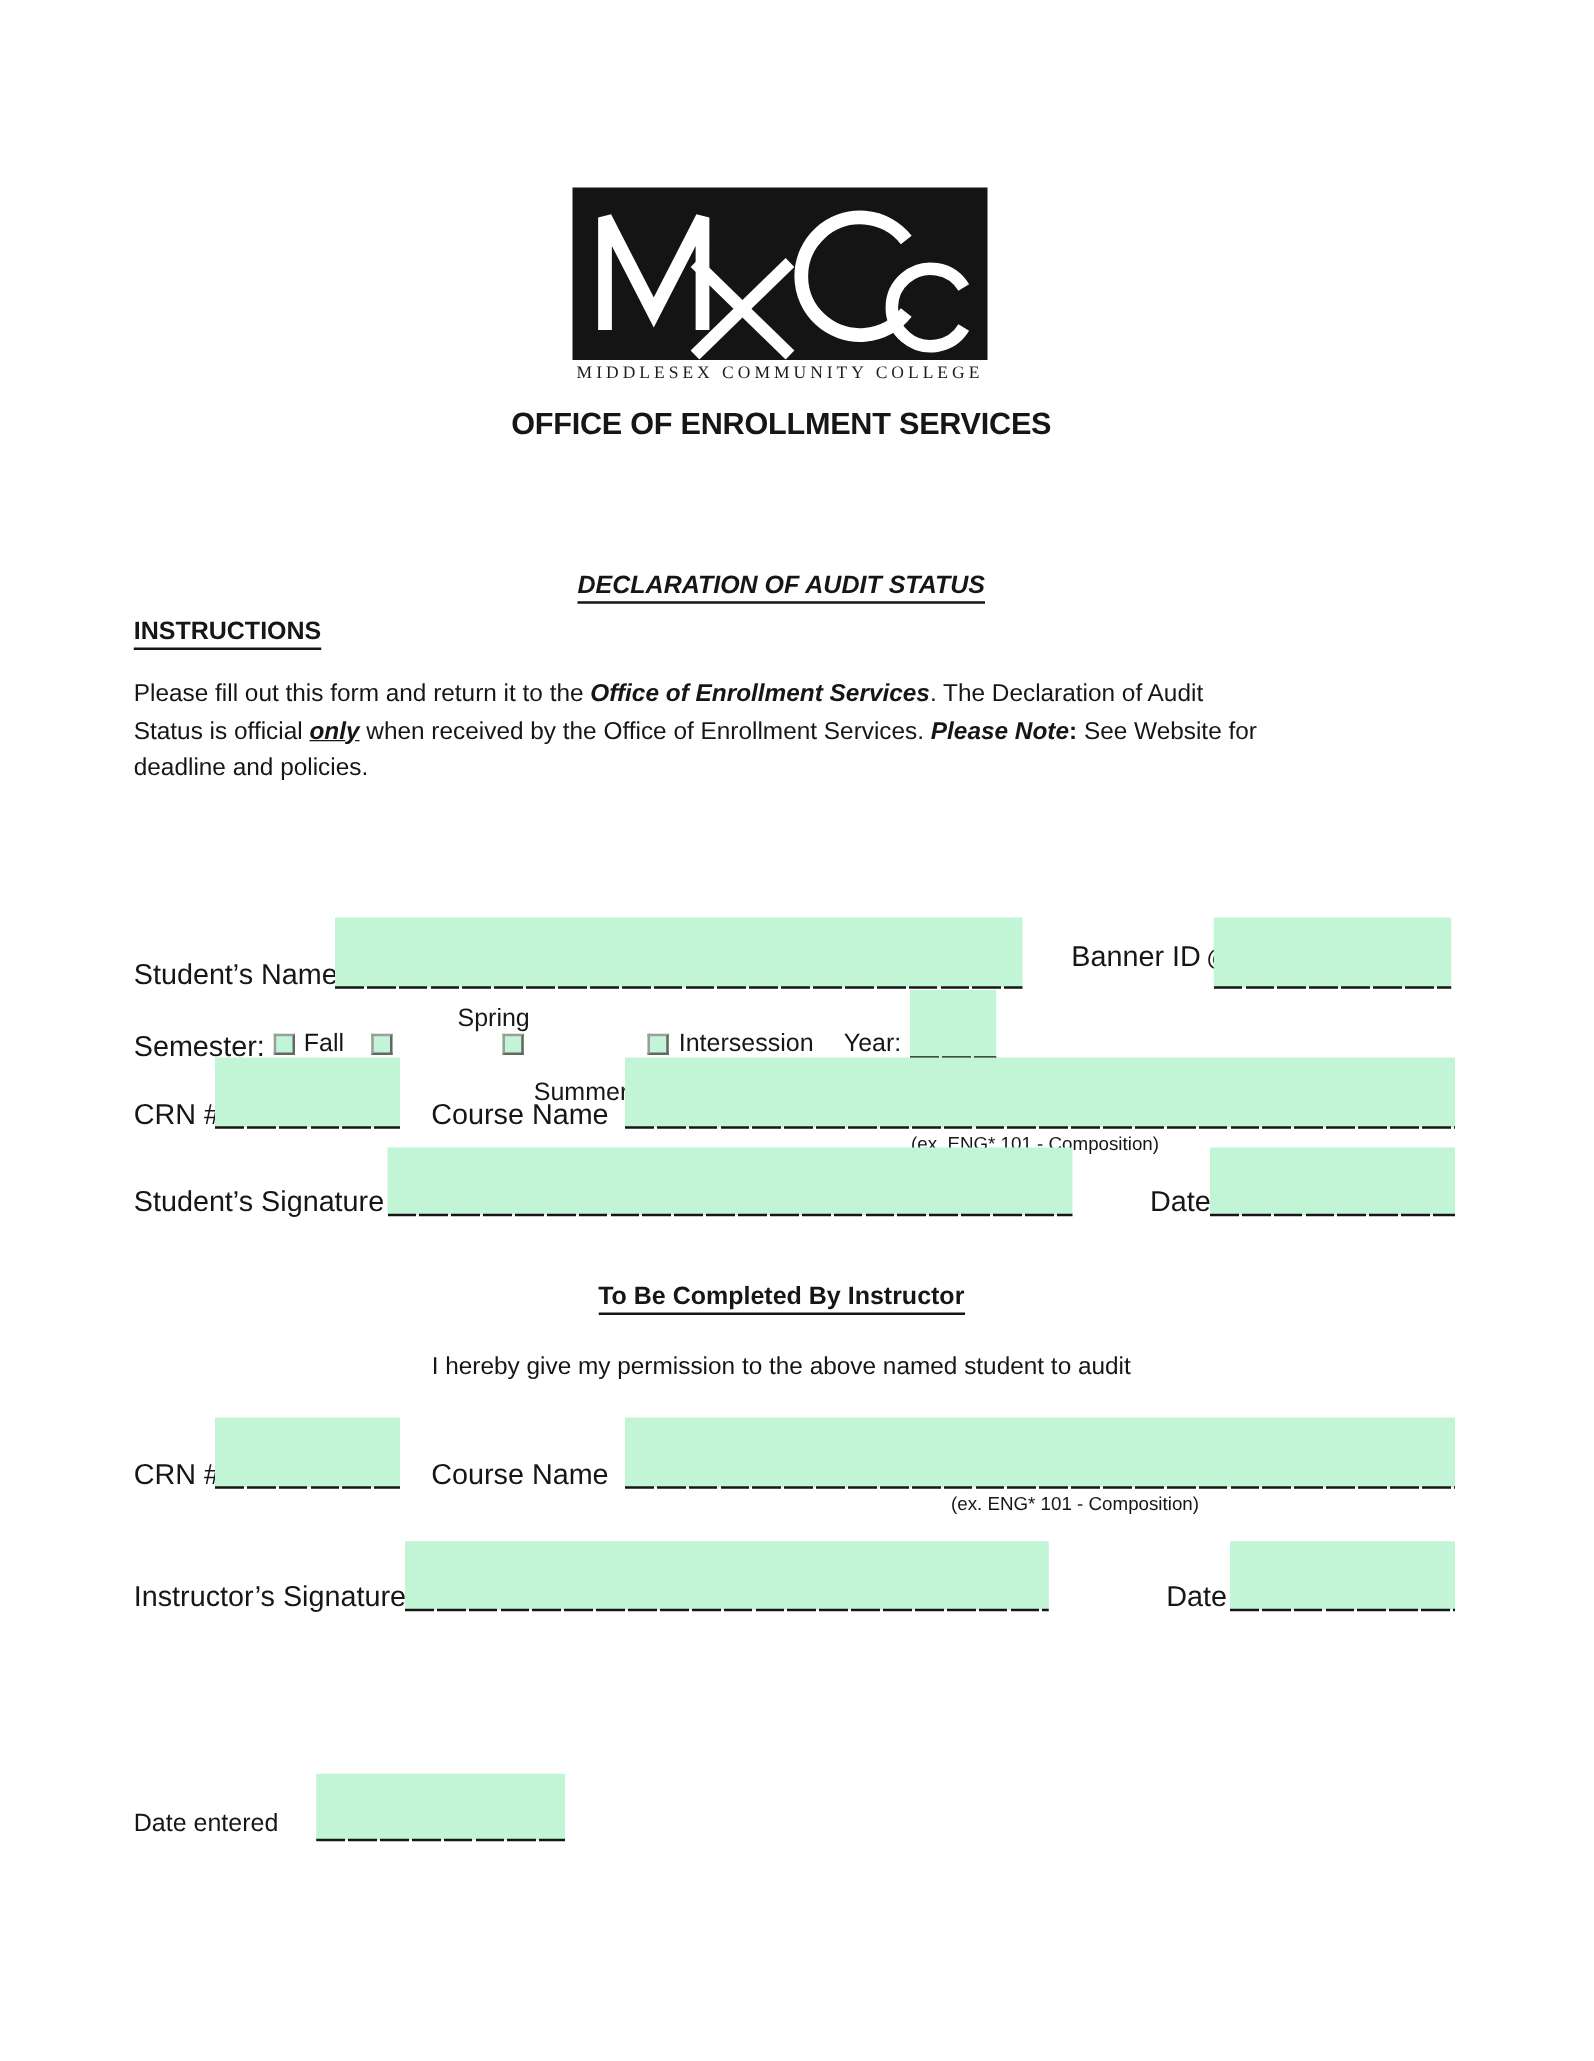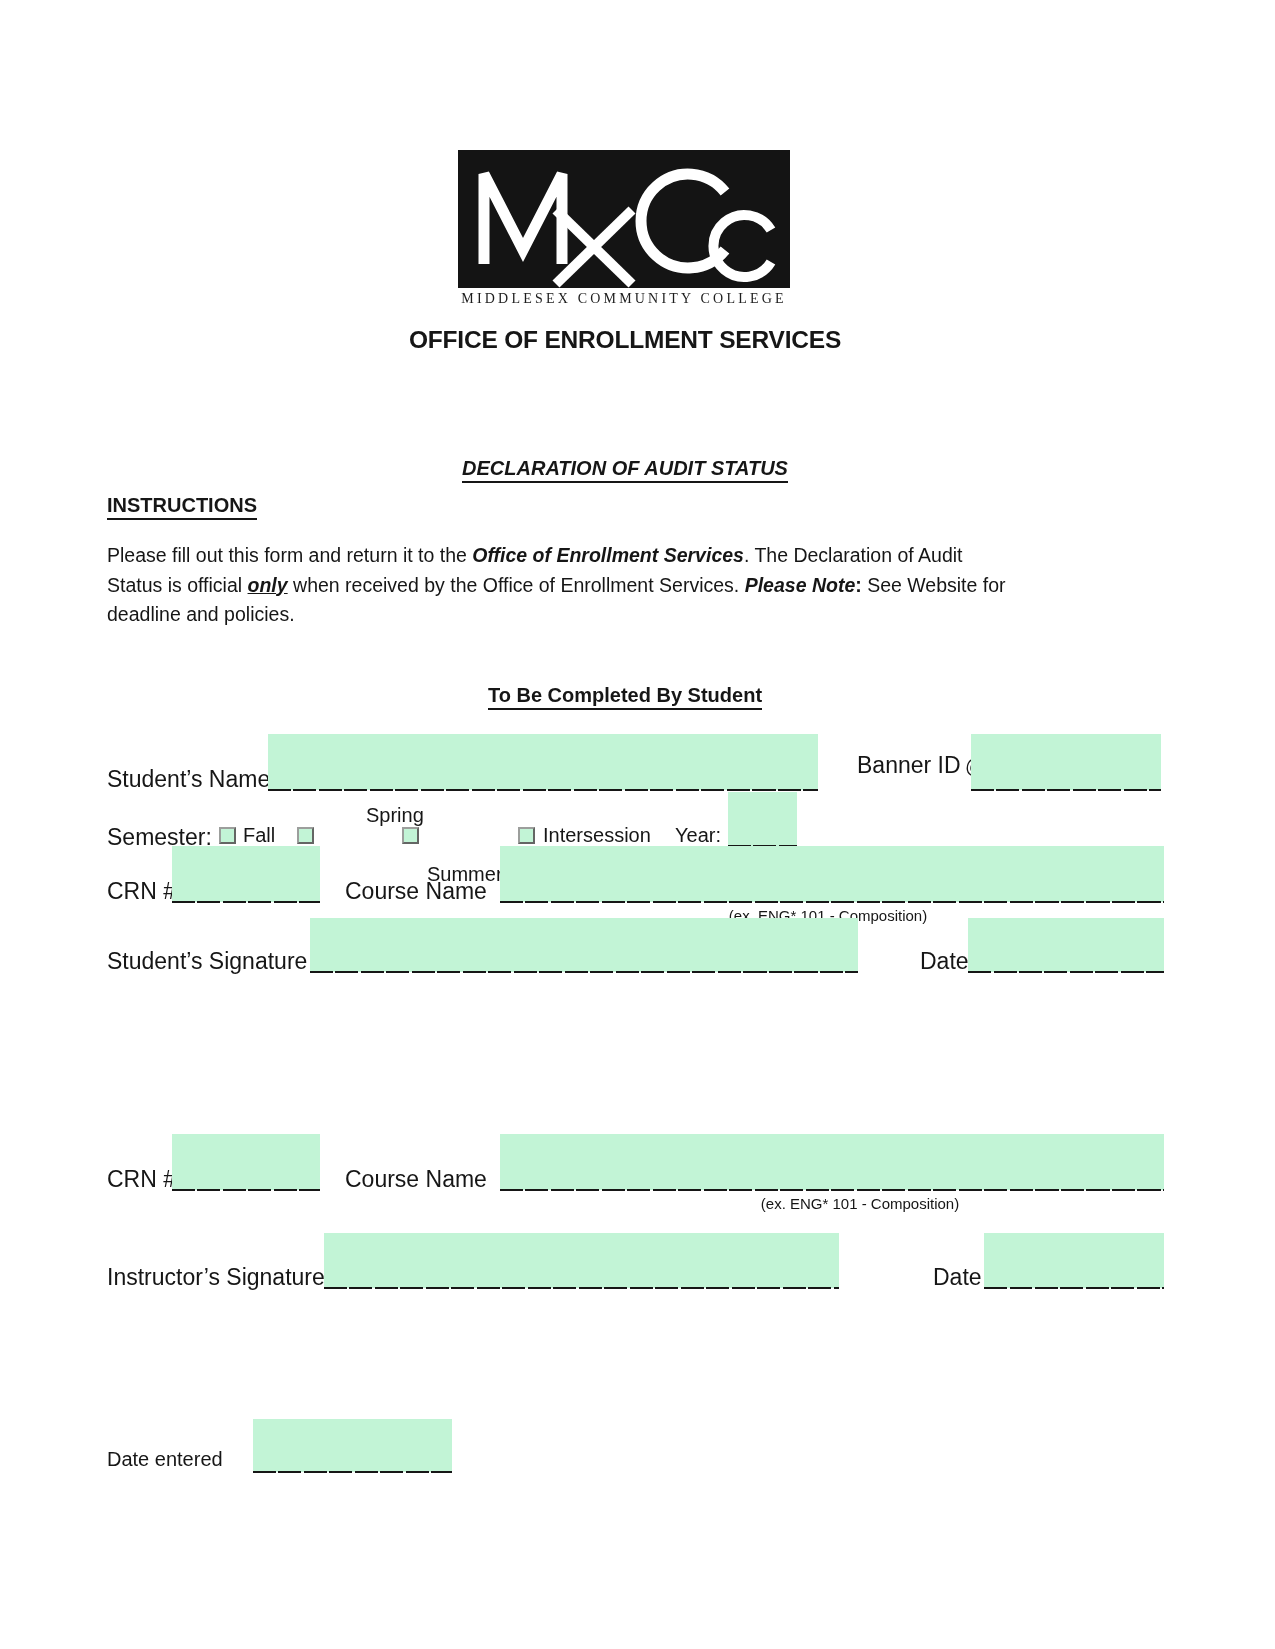--- a/index.html
+++ b/index.html
@@ -107,23 +107,20 @@
   <div class="abs centered office-title">OFFICE OF ENROLLMENT SERVICES</div>
   <div class="abs centered form-title">
     <span>DECLARATION OF AUDIT STATUS</span>
   </div>
 
   <div class="abs instructions-heading">
     <span>INSTRUCTIONS</span>
   </div>
   <div class="abs body-text"><span>Please fill out this form and return it to the </span><span class="bi">Office of Enrollment Services</span><span>.  The Declaration of Audit</span><br><span>Status is official </span><span class="biu">only</span><span> when received by the Office of Enrollment Services. </span><span class="bi">Please Note</span><span class="b">:</span><span>  See Website for</span><br><span>deadline and policies.</span></div>
 
-  <div class="abs centered section-heading student-heading">
-    <span>To Be Completed By Student</span>
-  </div>
 
   <div class="abs label" style="left:107px; top:766px;">Student’s Name</div>
   <div class="field" style="left:268px; top:734px; width:550px; height:56px;">
     <input type="text" value="" style="">
   </div>
   <div class="abs" style="left:857px; top:752px;">
     <span class="label">Banner ID</span>
     <span class="label-reg">@</span>
   </div>
   <div class="field" style="left:971px; top:734px; width:190px; height:56px;">
@@ -156,20 +153,24 @@
 
   <div class="abs label" style="left:107px; top:948px;">Student’s Signature</div>
   <div class="field" style="left:310px; top:918px; width:548px; height:54px;">
     <input type="text" value="" style="">
   </div>
   <div class="abs label" style="left:920px; top:948px;">Date</div>
   <div class="field" style="left:968px; top:918px; width:196px; height:54px;">
     <input type="text" value="" style="">
   </div>
 
+  <div class="abs centered section-heading instructor-heading">
+    <span>To Be Completed By Instructor</span>
+  </div>
+  <div class="abs centered permission-text">I hereby give my permission to the above named student to audit</div>
 
   <div class="abs label" style="left:107px; top:1166px;">CRN #</div>
   <div class="field" style="left:172px; top:1134px; width:148px; height:56px;">
     <input type="text" value="" style="">
   </div>
   <div class="abs label" style="left:345px; top:1166px;">Course Name</div>
   <div class="field" style="left:500px; top:1134px; width:664px; height:56px;">
     <input type="text" value="" style="">
   </div>
   <div class="abs example-note" style="left:660px; top:1195px;">(ex. ENG* 101 - Composition)</div>

